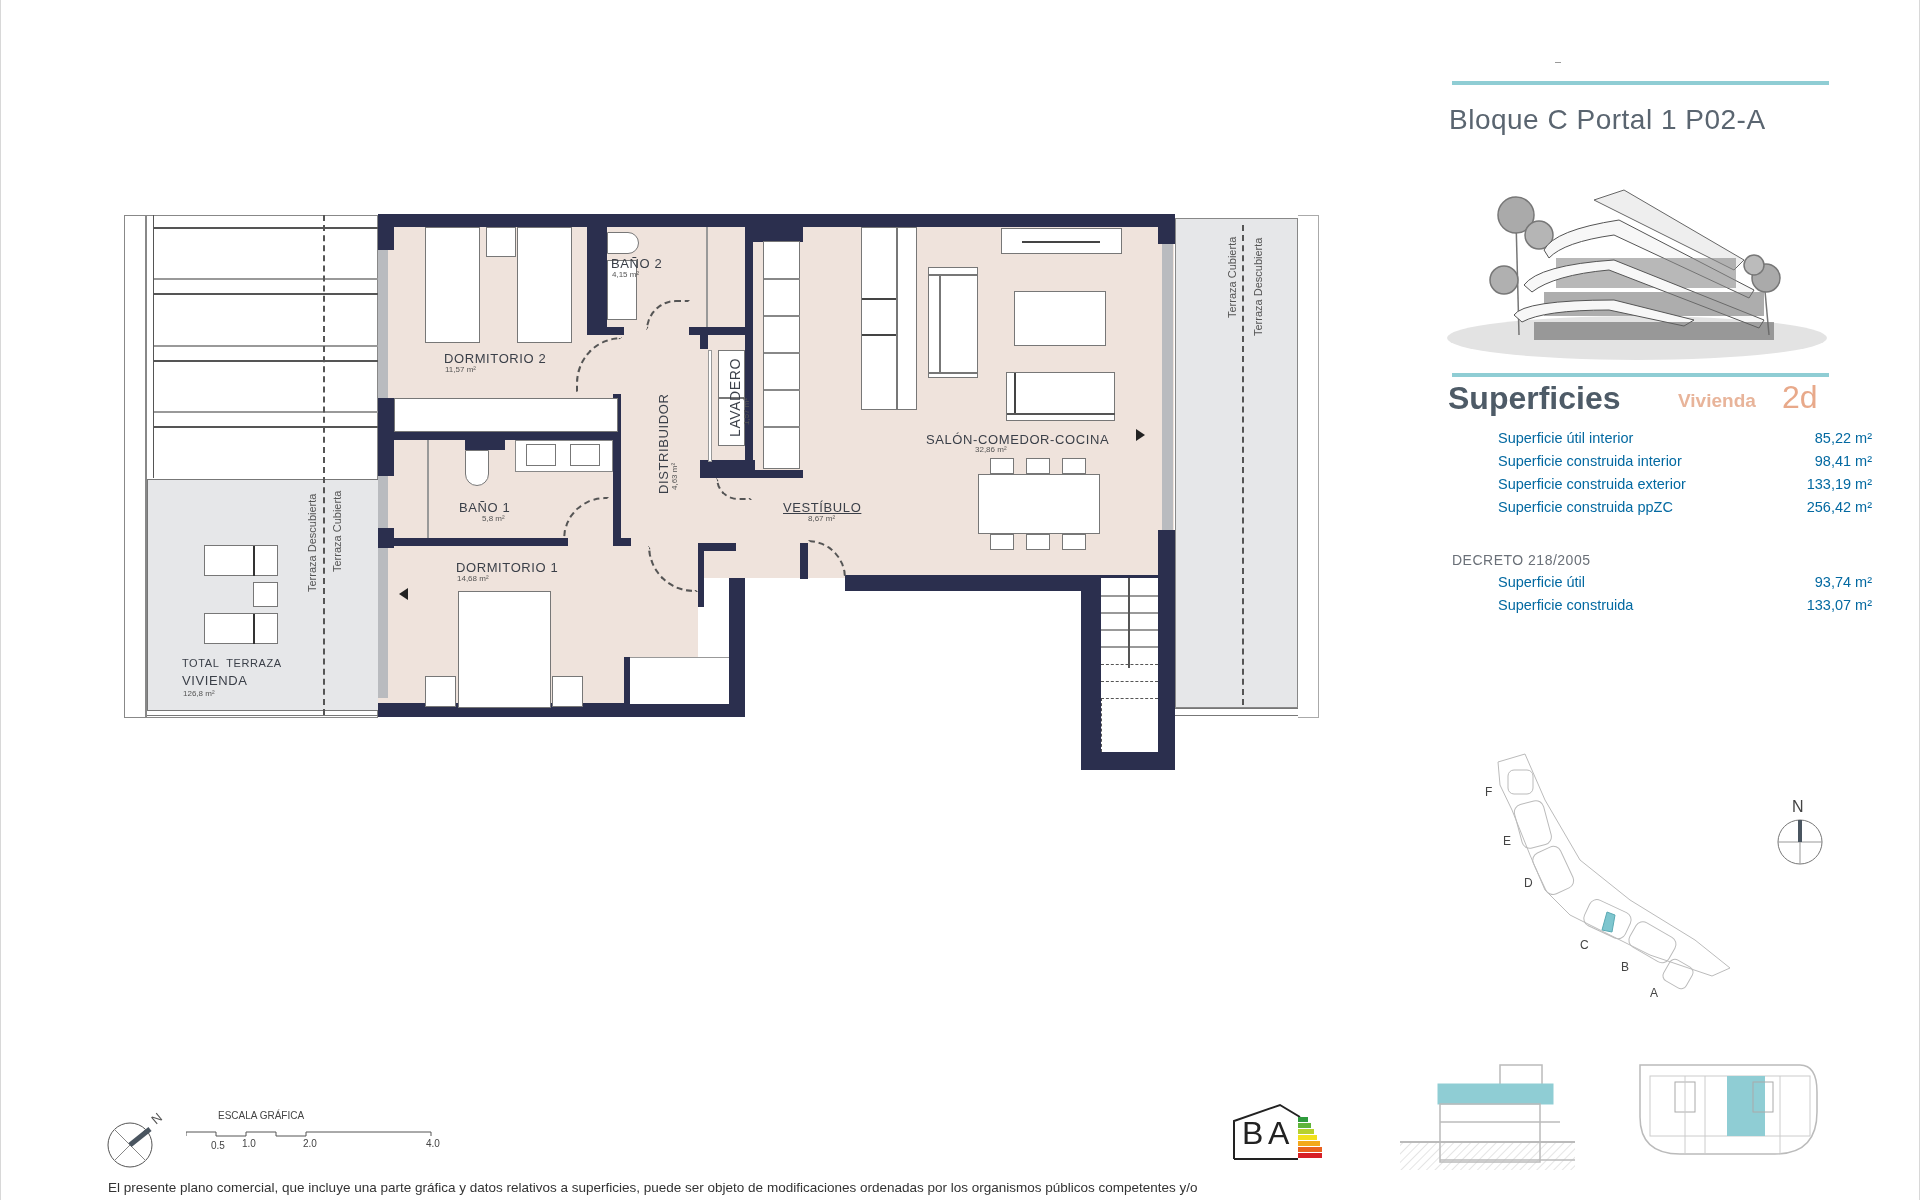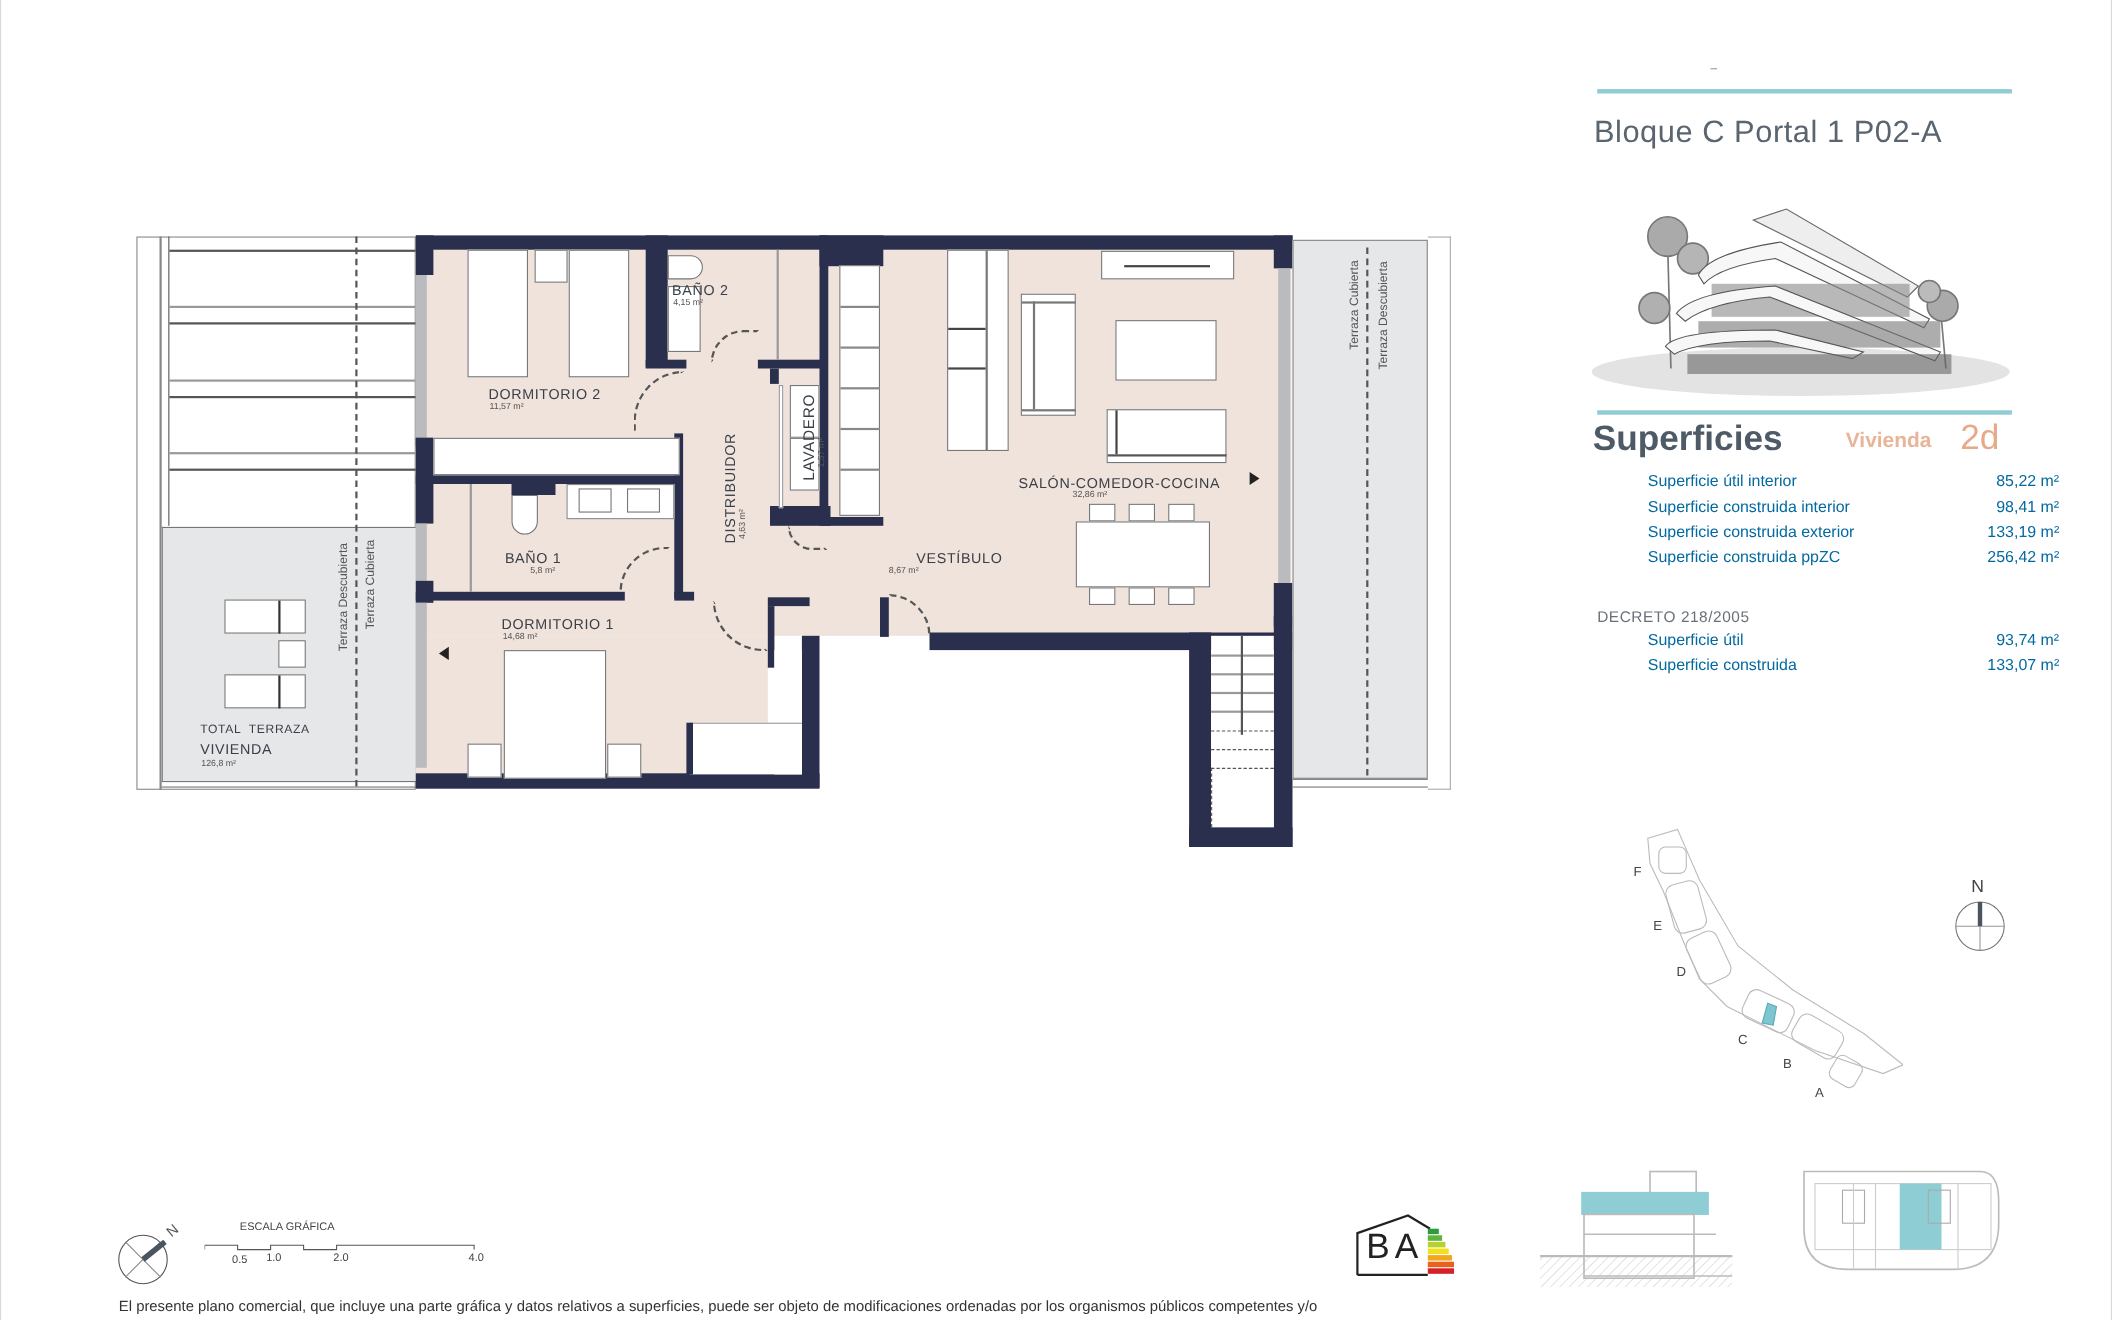--- a/index.html
+++ b/index.html
@@ -211,21 +211,21 @@
   <div class="room-label" style="left:611px;top:256px;">BAÑO 2</div>
   <div class="room-area" style="left:612px;top:270px;">4,15 m²</div>
   <div class="room-label vert" style="left:727px;top:437px;font-size:14px;">LAVADERO</div>
   <div class="room-area vert" style="left:742px;top:425px;">1,57 m²</div>
   <div class="room-label vert" style="left:656px;top:494px;font-size:13px;">DISTRIBUIDOR</div>
   <div class="room-area vert" style="left:670px;top:490px;">4,63 m²</div>
   <div class="room-label" style="left:926px;top:432px;">SALÓN-COMEDOR-COCINA</div>
   <div class="room-area" style="left:927px;top:445px;margin-left:48px;">32,86 m²</div>
   <div class="room-label" style="left:459px;top:500px;">BAÑO 1</div>
   <div class="room-area" style="left:482px;top:514px;">5,8 m²</div>
-  <div class="room-label" style="left:833px;top:500px;">VESTÍBULO</div>
+  <div class="room-label" style="left:783px;top:500px;text-decoration:underline;">VESTÍBULO</div>
   <div class="room-area" style="left:808px;top:514px;">8,67 m²</div>
   <div class="room-label" style="left:456px;top:560px;">DORMITORIO 1</div>
   <div class="room-area" style="left:457px;top:574px;">14,68 m²</div>
 </div>
 
 <div class="abs" style="left:1440px;top:0;width:400px;height:1200px;">
 </div>
 <div class="abs" style="left:1555px;top:62px;width:6px;height:1px;background:#999;"></div>
 <div class="accent-line" style="left:1452px;top:81px;width:377px;"></div>
 <div class="title" style="left:1449px;top:104px;">Bloque C Portal 1 P02-A</div>

